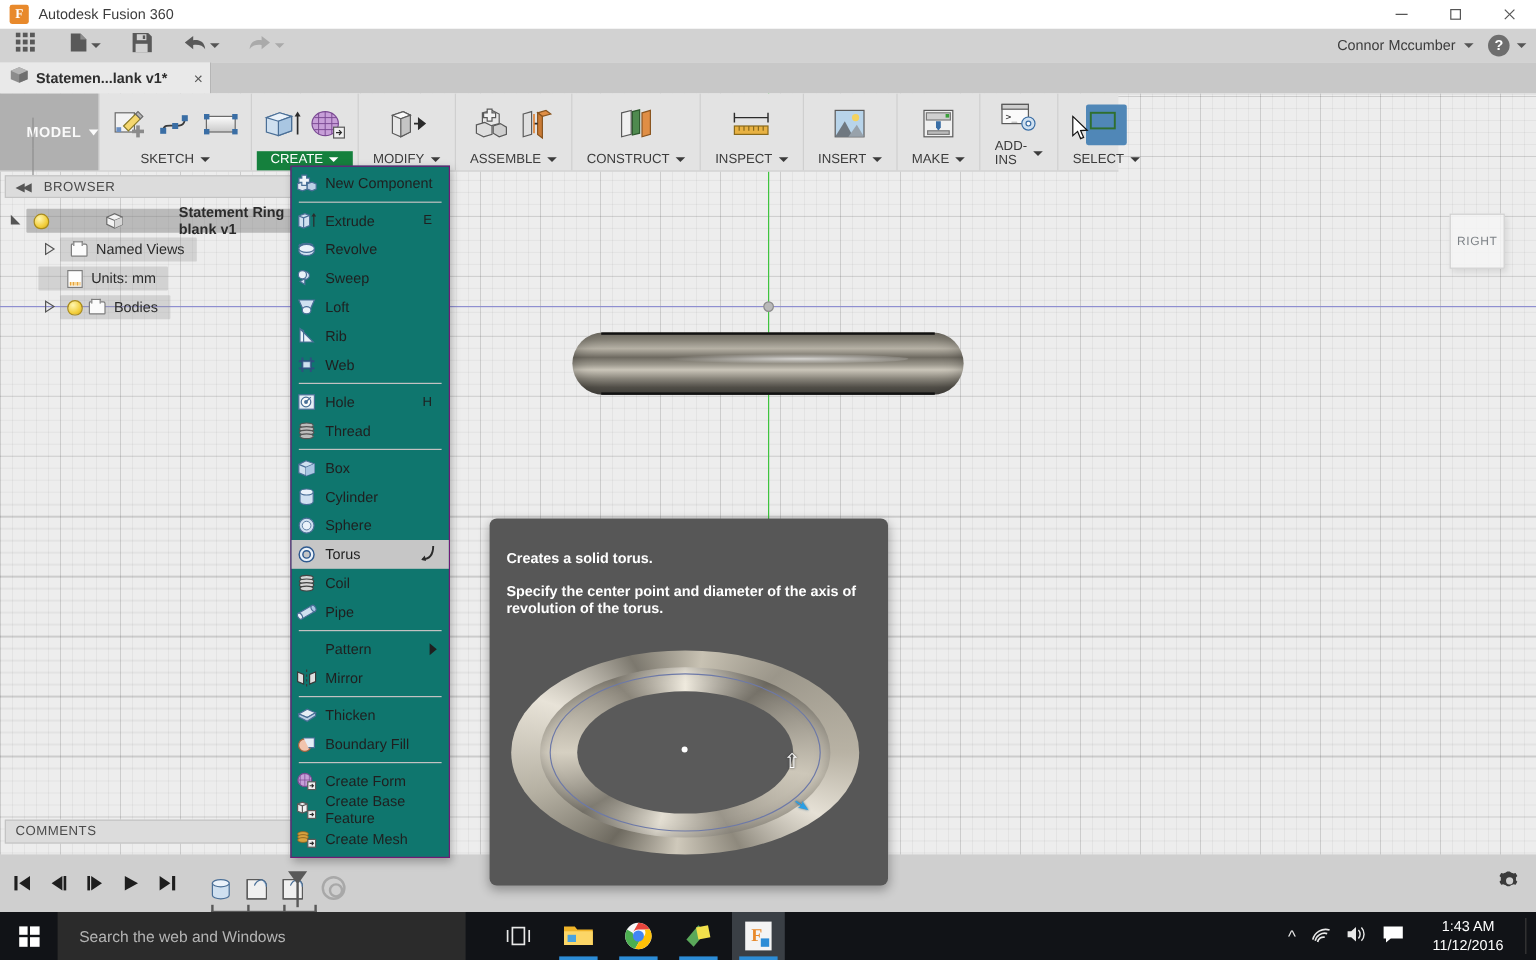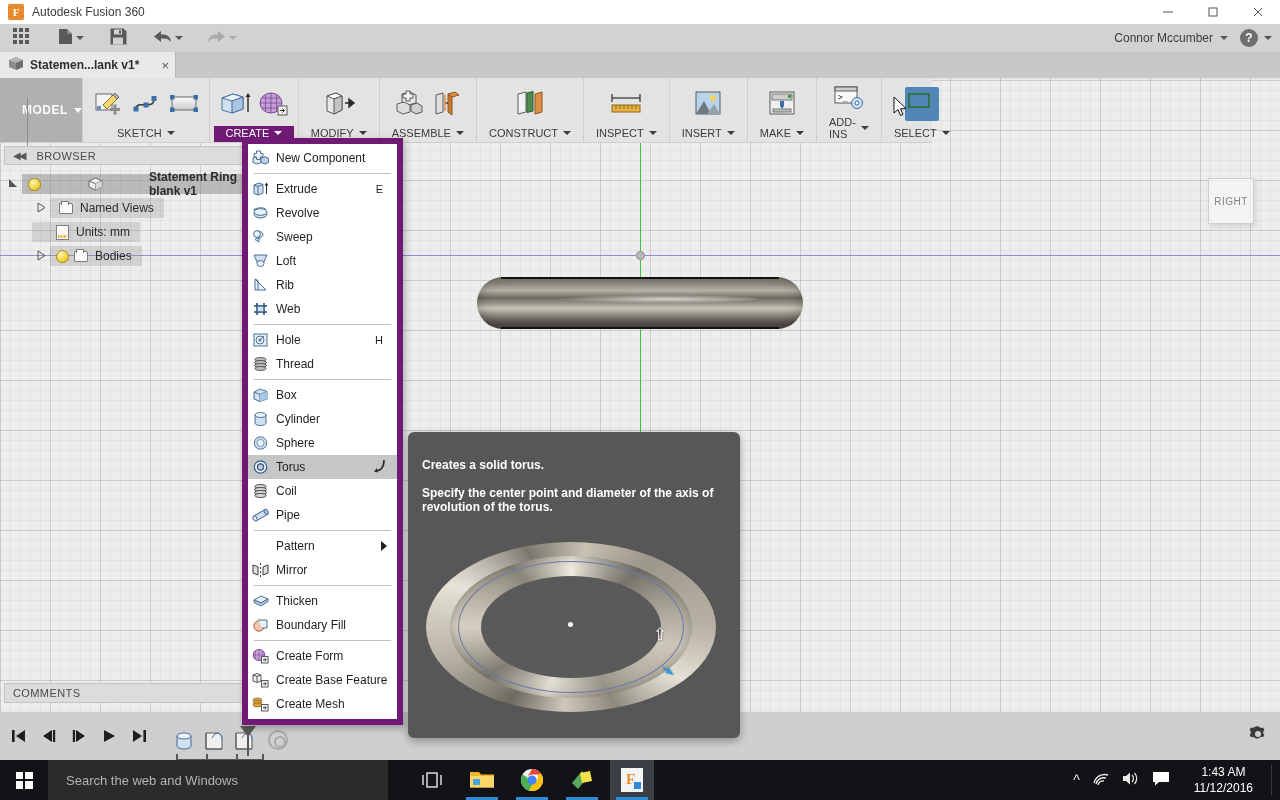--- a/index.html
+++ b/index.html
@@ -157,21 +157,21 @@
   .ribicons { flex: 1; display: flex; align-items: center; padding: 3px 4px 0; gap: 4px; }
   .ribicon {
     width: 34px; height: 34px; display: flex; align-items: center; justify-content: center;
     border-radius: 2px;
   }
   .ribicon.sel { background: #5087b7; }
   .ribgroup-label {
     font-size: 11px; color: #3b3b3b; padding: 1px 8px 3px;
     display: flex; align-items: center; width: 100%; justify-content: center;
   }
-  .ribgroup-label.active { background: #701a75; color: #fff; }
+  .ribgroup-label.active { background: #15803d; color: #fff; }
   .lbl-caret {
     width: 0; height: 0; margin-left: 5px;
     border-left: 4px solid transparent; border-right: 4px solid transparent;
     border-top: 4px solid #3b3b3b;
   }
   .ribgroup-label.active .lbl-caret { border-top-color: #fff; }
 
   
   .browser {
     position: absolute; left: 4px; top: 146px; width: 244px;
@@ -222,22 +222,22 @@
     content: ""; position: absolute; left: 1px; bottom: 1px; right: 1px; height: 3px;
     background: repeating-linear-gradient(to right, #e8a33d 0 1px, #f6d79a 1px 3px);
   }
   .cube-ic {
     width: 15px; height: 14px; margin: 0 6px 0 2px; flex: 0 0 15px;
     position: relative;
   }
 
   
   .menu {
-    position: absolute; left: 242px; top: 138px; width: 161px;
-    background: #ffffff; border: 6px solid #701a75;
+    position: absolute; left: 242px; top: 138px; width: 133px;
+    background: #0f766e; border: 1px solid #701a75;
     box-shadow: 2px 3px 7px rgba(0,0,0,0.28);
     padding: 2px 0 3px 0; z-index: 50;
   }
   .menu-item {
     height: 24px; display: flex; align-items: center;
     font-size: 12px; color: #1f1f1f; padding-left: 3px; position: relative;
   }
   .menu-item.highlight { background: #c6c6c6; }
   .mi-icon {
     width: 18px; height: 18px; margin-right: 7px; flex: 0 0 18px;

